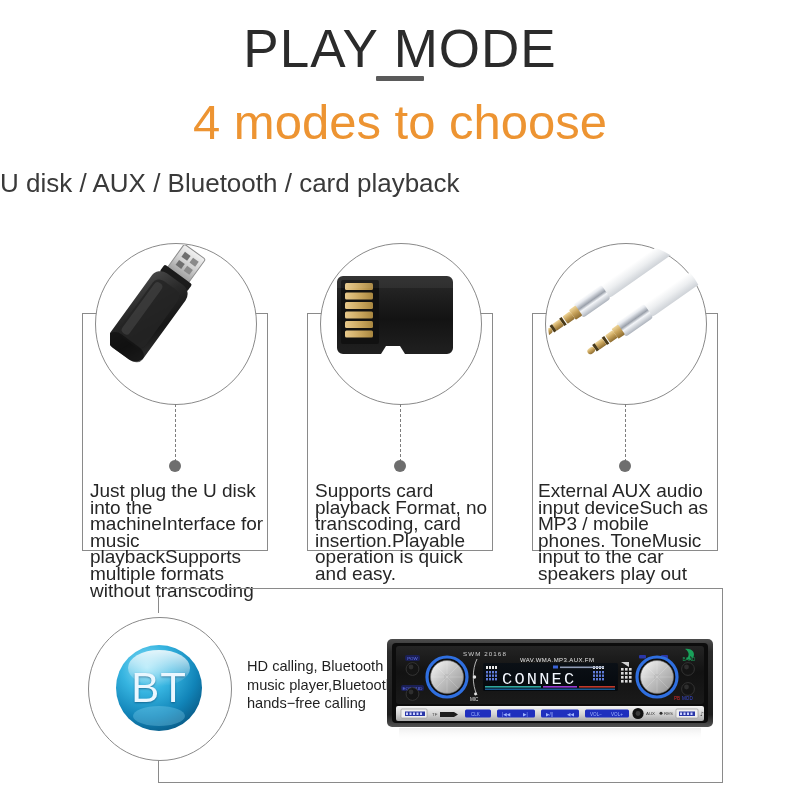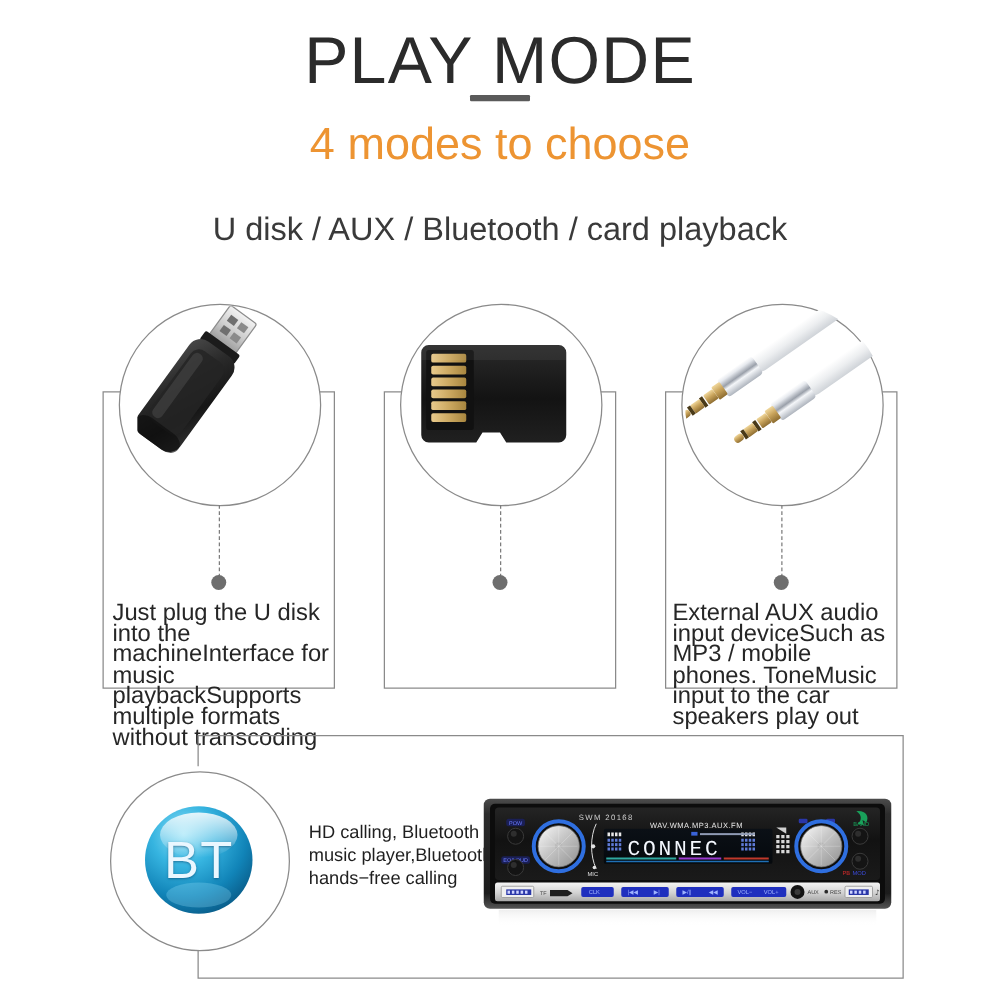--- a/index.html
+++ b/index.html
@@ -14,24 +14,24 @@
   .hdr-title{
     position:absolute;left:0;top:18px;width:800px;text-align:center;
     font-size:53px;letter-spacing:1px;color:#2b2b2b;font-weight:400;
   }
   .hdr-rule{
     position:absolute;left:376px;top:76px;width:48px;height:5px;
     background:#5a5a5a;border-radius:1px;
   }
   .hdr-sub{
     position:absolute;left:0;top:94px;width:800px;text-align:center;
-    font-size:36px;color:#ED9432;font-weight:400;letter-spacing:0px;
+    font-size:49px;color:#ED9432;font-weight:400;letter-spacing:0px;
   }
   .hdr-list{
-    position:absolute;left:0;top:168px;width:800px;text-align:center;
+    position:absolute;left:0;top:168px;width:800px;
     font-size:26px;color:#3a3a3a;font-weight:400;
   }
 
   
   .card{position:absolute;top:313px;width:186px;height:238px;
         border:1.6px solid #8a8a8a;box-sizing:border-box;background:transparent;}
   .card.c1{left:82px;}
   .card.c2{left:307px;}
   .card.c3{left:532px;}
   
@@ -160,20 +160,21 @@
         <rect x="10" y="13" width="28" height="7" rx="1.5"></rect>
         <rect x="10" y="22.5" width="28" height="7" rx="1.5"></rect>
         <rect x="10" y="32" width="28" height="7" rx="1.5"></rect>
         <rect x="10" y="41.5" width="28" height="7" rx="1.5"></rect>
         <rect x="10" y="51" width="28" height="7" rx="1.5"></rect>
         <rect x="10" y="60.5" width="28" height="7" rx="1.5"></rect>
       </g>
       <path d="M8 6 H112 a6 6 0 0 1 6 6 V18 H2 V12 a6 6 0 0 1 6 -6 Z" fill="#ffffff" opacity=".05"></path>
     </svg>
   </div>
+  <div class="caption p2">Supports card playback Format, no transcoding, card insertion.Playable operation is quick and easy.</div>
 
   <div class="card c3">
     <div class="card-notch"></div>
   </div>
   <div class="bubble b3"></div>
   <div class="stem s3"></div>
   <div class="dot d3"></div>
   <div class="art aux-art">
     <svg viewBox="0 0 160 160" width="160" height="160">
       <defs>

